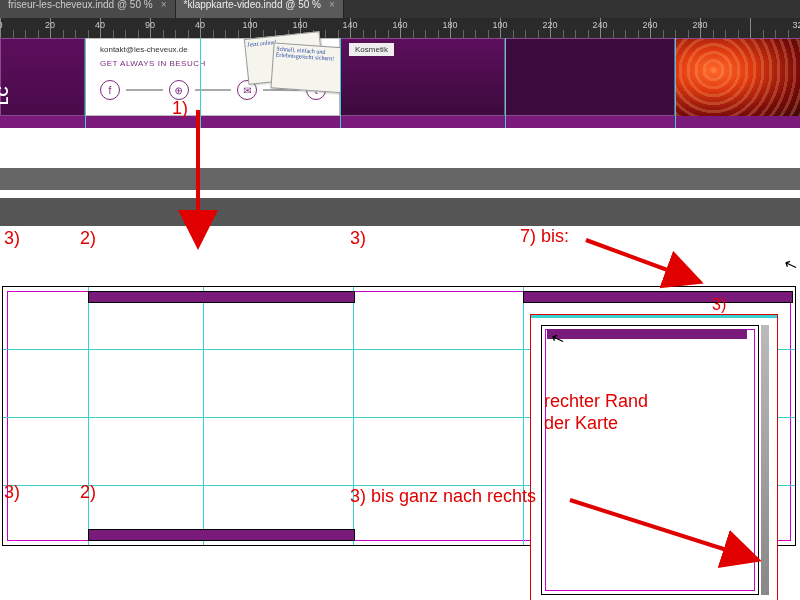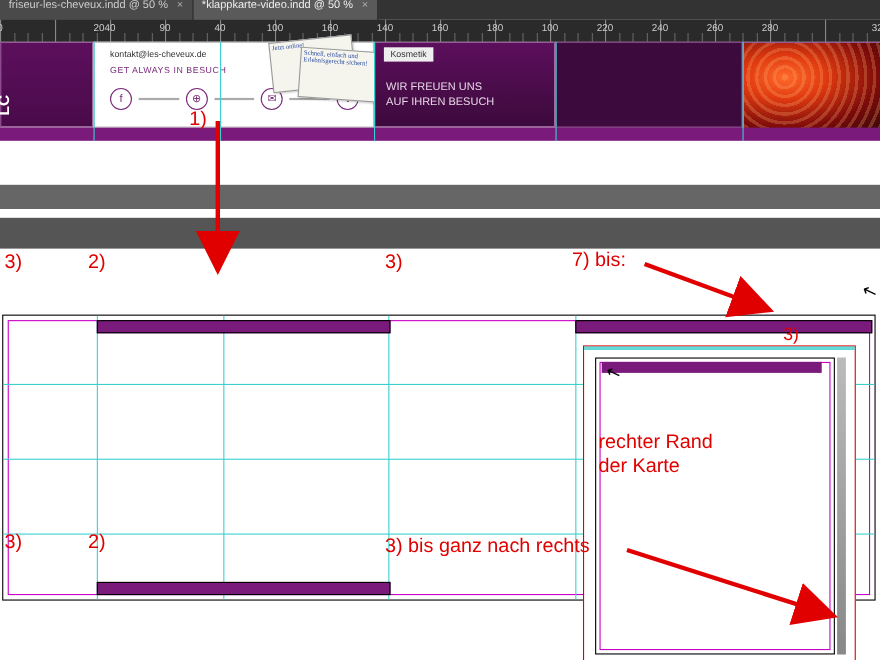--- a/index.html
+++ b/index.html
@@ -300,21 +300,21 @@
   </div>
 </div>
 
 <div class="ruler" id="ruler">
     <div class="tick" style="left: 0px;"></div>
     <div class="tick-label" style="left: 0px;">0</div>
     <div class="tick minor" style="left: 12.5px;"></div>
     <div class="tick minor" style="left: 25px;"></div>
     <div class="tick minor" style="left: 37.5px;"></div>
     <div class="tick" style="left: 50px;"></div>
-    <div class="tick-label" style="left: 50px; margin-left: 40px;">20</div>
+    <div class="tick-label" style="left: 50px;">20</div>
     <div class="tick minor" style="left: 62.5px;"></div>
     <div class="tick minor" style="left: 75px;"></div>
     <div class="tick minor" style="left: 87.5px;"></div>
     <div class="tick" style="left: 100px;"></div>
     <div class="tick-label" style="left: 100px;">40</div>
     <div class="tick minor" style="left: 112.5px;"></div>
     <div class="tick minor" style="left: 125px;"></div>
     <div class="tick minor" style="left: 137.5px;"></div>
     <div class="tick" style="left: 150px;"></div>
     <div class="tick-label" style="left: 150px;">90</div>
@@ -400,24 +400,20 @@
         <div class="social-line"></div>
         <div class="icon-circle">✉</div>
         <div class="social-line"></div>
         <div class="icon-circle">t</div>
       </div>
       <div class="note" style="top:-4px; left:160px;">Jetzt online!</div>
       <div class="note" style="top:6px; left:186px; transform:rotate(4deg);">Schnell, einfach und Erlebnisgerecht sichern!</div>
     </div>
     <div class="panel panel-right1">
       <div class="tag-label">Kosmetik</div>
-      <div class="freuen">
-        <div>WIR FREUEN UNS</div>
-        <div>AUF IHREN BESUCH</div>
-      </div>
     </div>
     <div class="panel panel-right2"></div>
     <div class="hair-img"></div>
     <div class="purple-strip"></div>
     <div class="guides-top">
       <div class="g" style="left:85px"></div>
       <div class="g" style="left:200px"></div>
       <div class="g" style="left:340px"></div>
       <div class="g" style="left:505px"></div>
       <div class="g" style="left:675px"></div>

